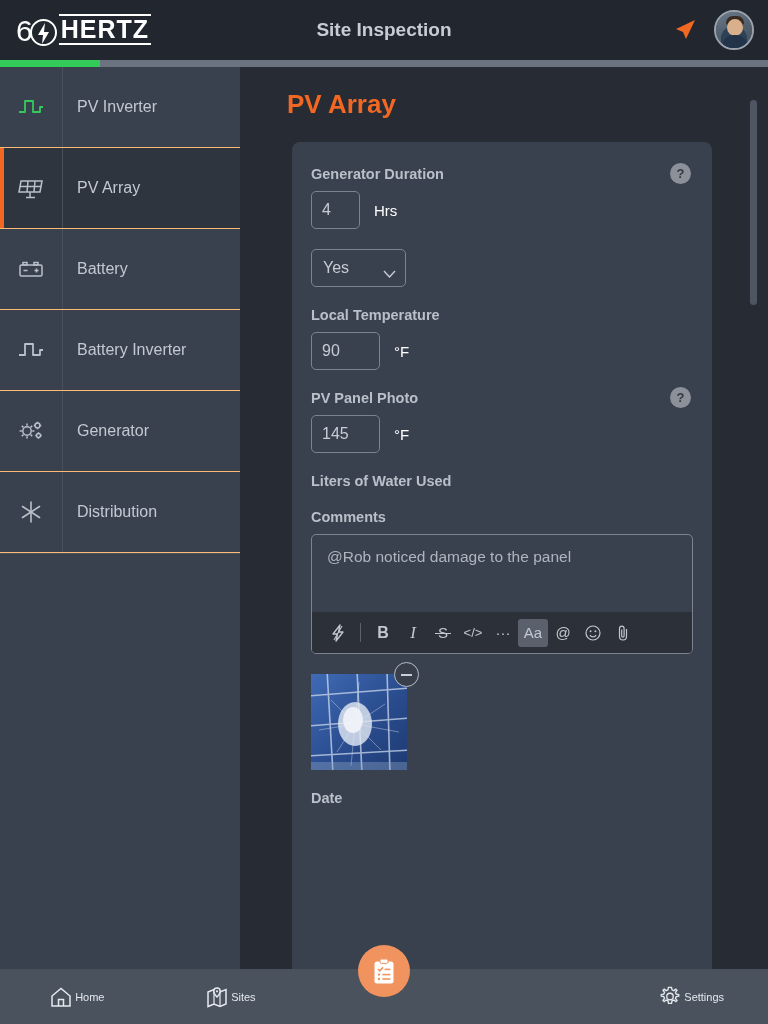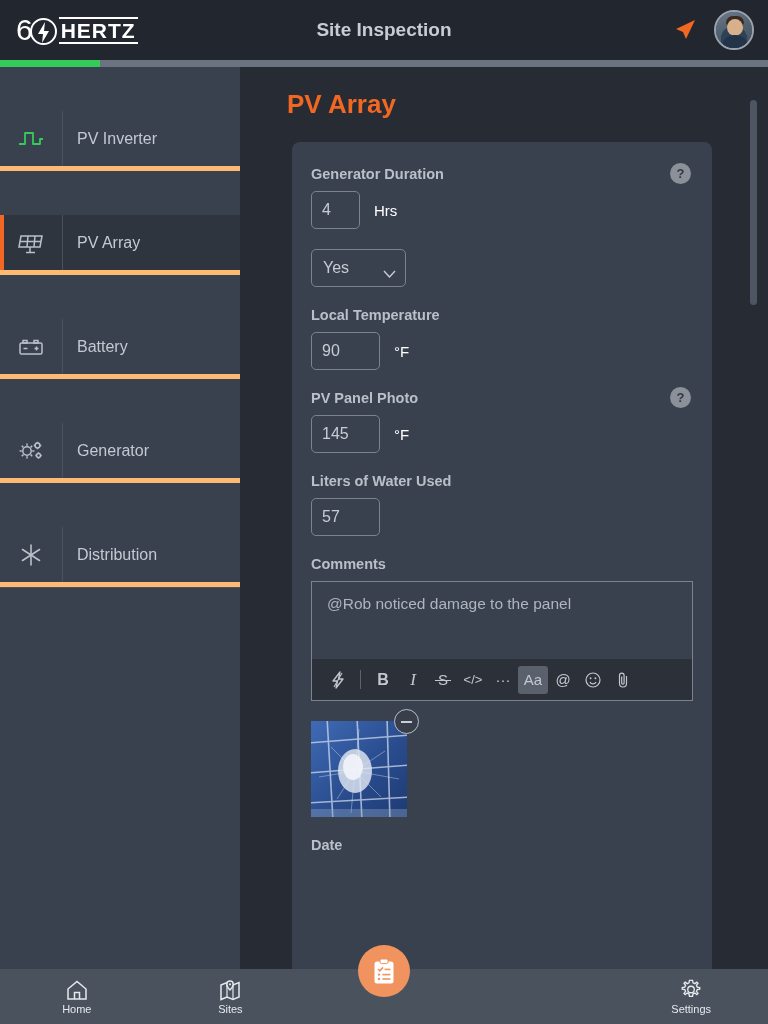--- a/index.html
+++ b/index.html
@@ -24,21 +24,21 @@
     position: relative; line-height: 1;
   }
   .logo-bolt-circle {
     position: relative; display: inline-block;
     width: 27px; height: 27px; border-radius: 50%;
     border: 2px solid #ffffff; vertical-align: middle;
     margin-left: -2px;
   }
   .logo-bolt-circle svg { position: absolute; top: 2px; left: 5px; }
   .logo-hertz {
-    font-size: 21px; font-weight: 700; color: #ffffff;
+    font-size: 25px; font-weight: 700; color: #ffffff;
     letter-spacing: 1px; line-height: 1;
     border-top: 2px solid #fff; border-bottom: 2px solid #fff;
     padding: 1px 2px; margin-left: 2px; margin-bottom: 1px;
   }
   .header-title {
     position: absolute; left: 0; right: 0; text-align: center;
     font-size: 19px; font-weight: 700; color: #c8ccd4;
     pointer-events: none;
   }
   .header-right {
@@ -67,23 +67,22 @@
     background: #6b7280;
   }
   .progress-fill { height: 100%; background: #33cc5a; }
 
   
   .sidebar {
     position: absolute; top: 67px; left: 0; width: 240px; bottom: 55px;
     background: #3a414e;
   }
   .side-item {
-    position: relative; height: 60px; display: flex; align-items: center;
-    border-bottom: 5px solid #fdba74;
-    margin-top: 44px;
+    position: relative; height: 81px; display: flex; align-items: center;
+    border-bottom: 1px solid #fdba74;
   }
   .side-item.active { background: #2f353f; }
   .side-item.active .side-accent {
     position: absolute; left: 0; top: 0; bottom: 0; width: 4px; background: #f26722;
   }
   .side-icon {
     width: 63px; min-width: 63px; height: 100%;
     display: flex; align-items: center; justify-content: center;
     border-right: 1px solid #49515f;
   }
@@ -129,21 +128,21 @@
   .select-box {
     width: 95px; height: 38px; background: transparent;
     border: 1px solid #7c838e; border-radius: 5px;
     display: flex; align-items: center; justify-content: space-between;
     padding: 0 9px 0 11px; color: #c7ccd4; font-size: 16px;
   }
   .chev { width: 13px; height: 8px; }
 
   
   .comment-wrap {
-    border: 1px solid #7c838e; border-radius: 0; overflow: hidden;
+    border: 1px solid #7c838e; border-radius: 5px; overflow: hidden;
     background: transparent;
   }
   .comment-body {
     height: 77px; padding: 13px 15px;
     font-size: 15.5px; color: #aeb5bf;
   }
   .comment-toolbar {
     height: 41px; background: #2b3039;
     display: flex; align-items: center; gap: 0px; padding: 0 11px;
   }
@@ -178,21 +177,21 @@
     position: absolute; right: 11px; top: 33px; width: 7px; height: 205px;
     background: #4e5663; border-radius: 4px;
   }
 
   
   .bottom-nav {
     position: absolute; left: 0; bottom: 0; width: 768px; height: 55px;
     background: #4a525e; display: flex; align-items: center;
   }
   .bn-item {
-    flex: 1; display: flex; flex-direction: column;
+    flex: 1; display: flex; flex-direction: row;
     align-items: center; justify-content: center; gap: 2px; color: #e6e9ee;
   }
   .bn-label { font-size: 11px; color: #e6e9ee; }
   .fab {
     position: absolute; left: 50%; top: -24px; transform: translateX(-50%);
     width: 52px; height: 52px; border-radius: 50%; background: #f0935e;
     display: flex; align-items: center; justify-content: center;
   }
 </style>
 </head>
@@ -266,20 +265,28 @@
               <path d="M18.5 16.5 H22.5"></path>
               <path d="M20.5 14.5 V18.5"></path>
             </g>
           </svg>
         </span>
         <span class="side-label">Battery</span>
       </div>
       <div class="side-item">
         <span class="side-icon">
           <svg width="30" height="30" viewBox="0 0 30 30">
+            <path d="M3 20 L9 20 L9 9 L17 9 L17 20 L24 20 L24 15 L27 15" fill="none" stroke="#b9c0ca" stroke-width="1.8" stroke-linejoin="round"></path>
+          </svg>
+        </span>
+        <span class="side-label">Battery Inverter</span>
+      </div>
+      <div class="side-item">
+        <span class="side-icon">
+          <svg width="30" height="30" viewBox="0 0 30 30">
             <g fill="none" stroke="#b9c0ca" stroke-width="1.5">
               <circle cx="11" cy="15" r="4.2"></circle>
               <path d="M11 7.6 v2.2 M11 20.2 v2.2 M3.6 15 h2.2 M16.2 15 h2.2 M5.8 9.8 l1.6 1.6 M14.6 18.6 l1.6 1.6 M16.2 9.8 l-1.6 1.6 M7.4 18.6 l-1.6 1.6"></path>
               <circle cx="21.5" cy="9.5" r="2.4"></circle>
               <path d="M21.5 5.7 v1.3 M21.5 12 v1.3 M17.7 9.5 h1.3 M24 9.5 h1.3"></path>
               <circle cx="22.5" cy="19.5" r="2"></circle>
               <path d="M22.5 16.3 v1.1 M22.5 21.6 v1.1 M19.3 19.5 h1.1 M24.6 19.5 h1.1"></path>
             </g>
           </svg>
         </span>
@@ -337,23 +344,20 @@
         <div class="field-label">PV Panel Photo</div>
         <div class="help-badge">?</div>
         <div class="input-row">
           <input class="txt-input wide" value="145" style="">
           <span class="unit">°F</span>
         </div>
       </div>
 
       <div class="field">
         <div class="field-label">Liters of Water Used</div>
-        <div class="input-row">
-          <input class="txt-input wide" value="57" style="">
-        </div>
       </div>
 
       <div class="field">
         <div class="field-label">Comments</div>
         <div class="comment-wrap">
           <div class="comment-body">@Rob noticed damage to the panel</div>
           <div class="comment-toolbar" id="comment-toolbar">
               <span class="tb-btn">
                 <svg width="14" height="18" viewBox="0 0 14 18">
                   <path d="M9 1 L2 10 H6.5 L5 17 L12 8 H7.5 Z" fill="none" stroke="#c2c8d1" stroke-width="1.3" stroke-linejoin="round"></path>

